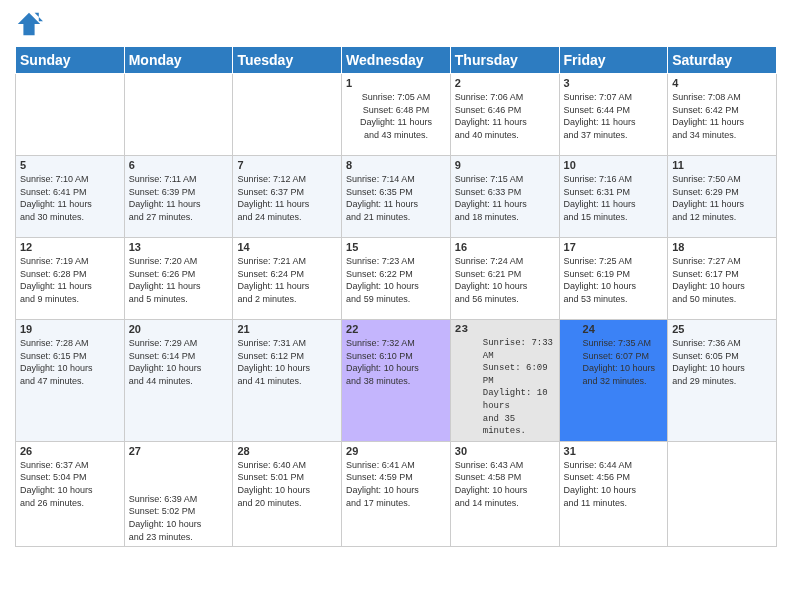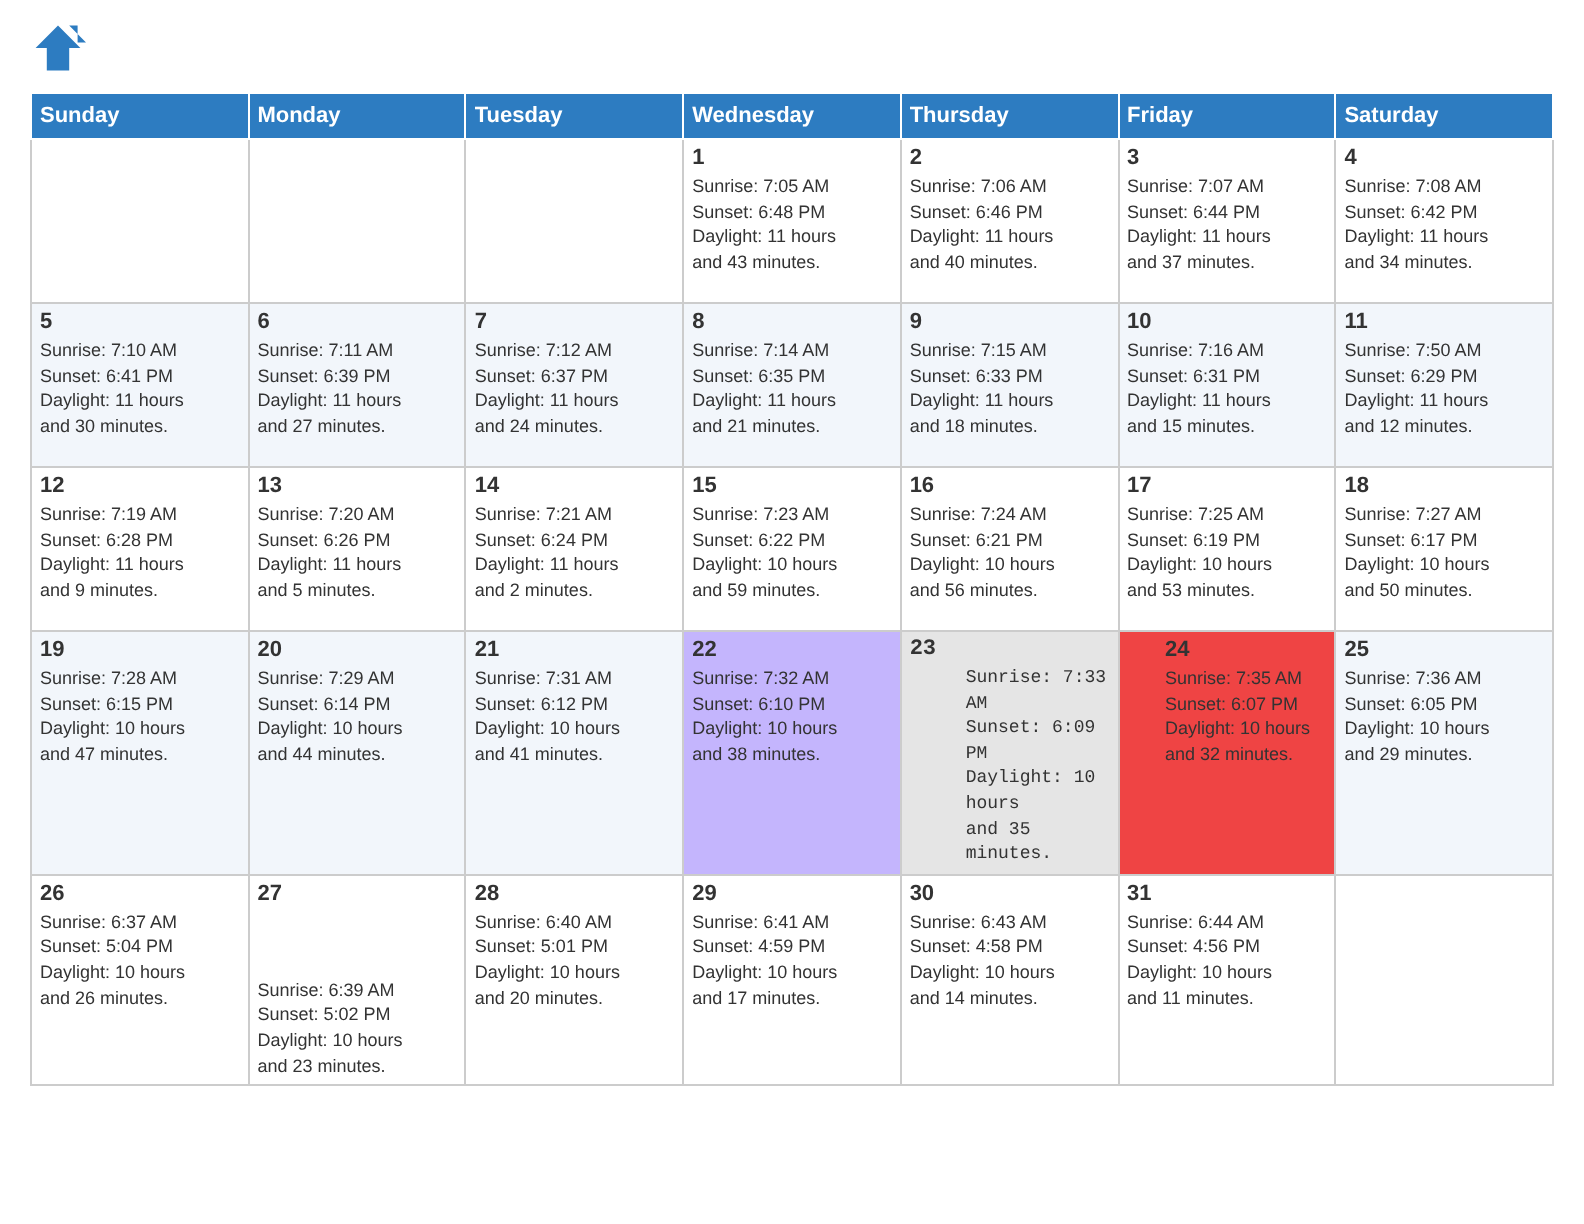--- a/index.html
+++ b/index.html
@@ -59,21 +59,21 @@
       color: #444;
     }
     .calendar {
       width: 100%;
       border-collapse: collapse;
       table-layout: fixed;
     }
     .calendar th {
       background: #2d7cc1;
       color: #fff;
-      font-size: 11px;
+      font-size: 14px;
       font-weight: bold;
       padding: 5px 4px;
       text-align: left;
       border: 1px solid #fff;
     }
     .calendar td {
       border: 1px solid #ccc;
       vertical-align: top;
       padding: 3px 4px;
       font-size: 9.5px;
@@ -132,21 +132,21 @@
           <th>Saturday</th>
         </tr>
     </thead>
     <tbody id="calendar-body">
     <tr>
           <td class="empty-cell"></td>
           <td class="empty-cell"></td>
           <td class="empty-cell"></td>
           <td>
             <span class="day-num">1</span>
-            <div class="day-info" style="white-space: pre-line;">Sunrise: 7:05 AM
+            <div class="day-info" style="white-space: pre-line; text-align: center;">Sunrise: 7:05 AM
 Sunset: 6:48 PM
 Daylight: 11 hours
 and 43 minutes.</div>
           </td>
           <td>
             <span class="day-num">2</span>
             <div class="day-info" style="white-space: pre-line;">Sunrise: 7:06 AM
 Sunset: 6:46 PM
 Daylight: 11 hours
 and 40 minutes.</div>
@@ -297,21 +297,21 @@
 Daylight: 10 hours
 and 38 minutes.</div>
           </td>
           <td style="background: #e5e5e5; font-family: Liberation Mono, monospace;">
             <span class="day-num">23</span>
             <div class="day-info" style="white-space: pre-line; margin-left: 28px;">Sunrise: 7:33 AM
 Sunset: 6:09 PM
 Daylight: 10 hours
 and 35 minutes.</div>
           </td>
-          <td style="background: #ef4444; padding-left: 23px;">
+          <td style="background: #3b82f6; padding-left: 23px;">
             <span class="day-num">24</span>
             <div class="day-info" style="white-space: pre-line;">Sunrise: 7:35 AM
 Sunset: 6:07 PM
 Daylight: 10 hours
 and 32 minutes.</div>
           </td>
           <td style="background: rgb(242, 246, 251);">
             <span class="day-num">25</span>
             <div class="day-info" style="white-space: pre-line;">Sunrise: 7:36 AM
 Sunset: 6:05 PM

